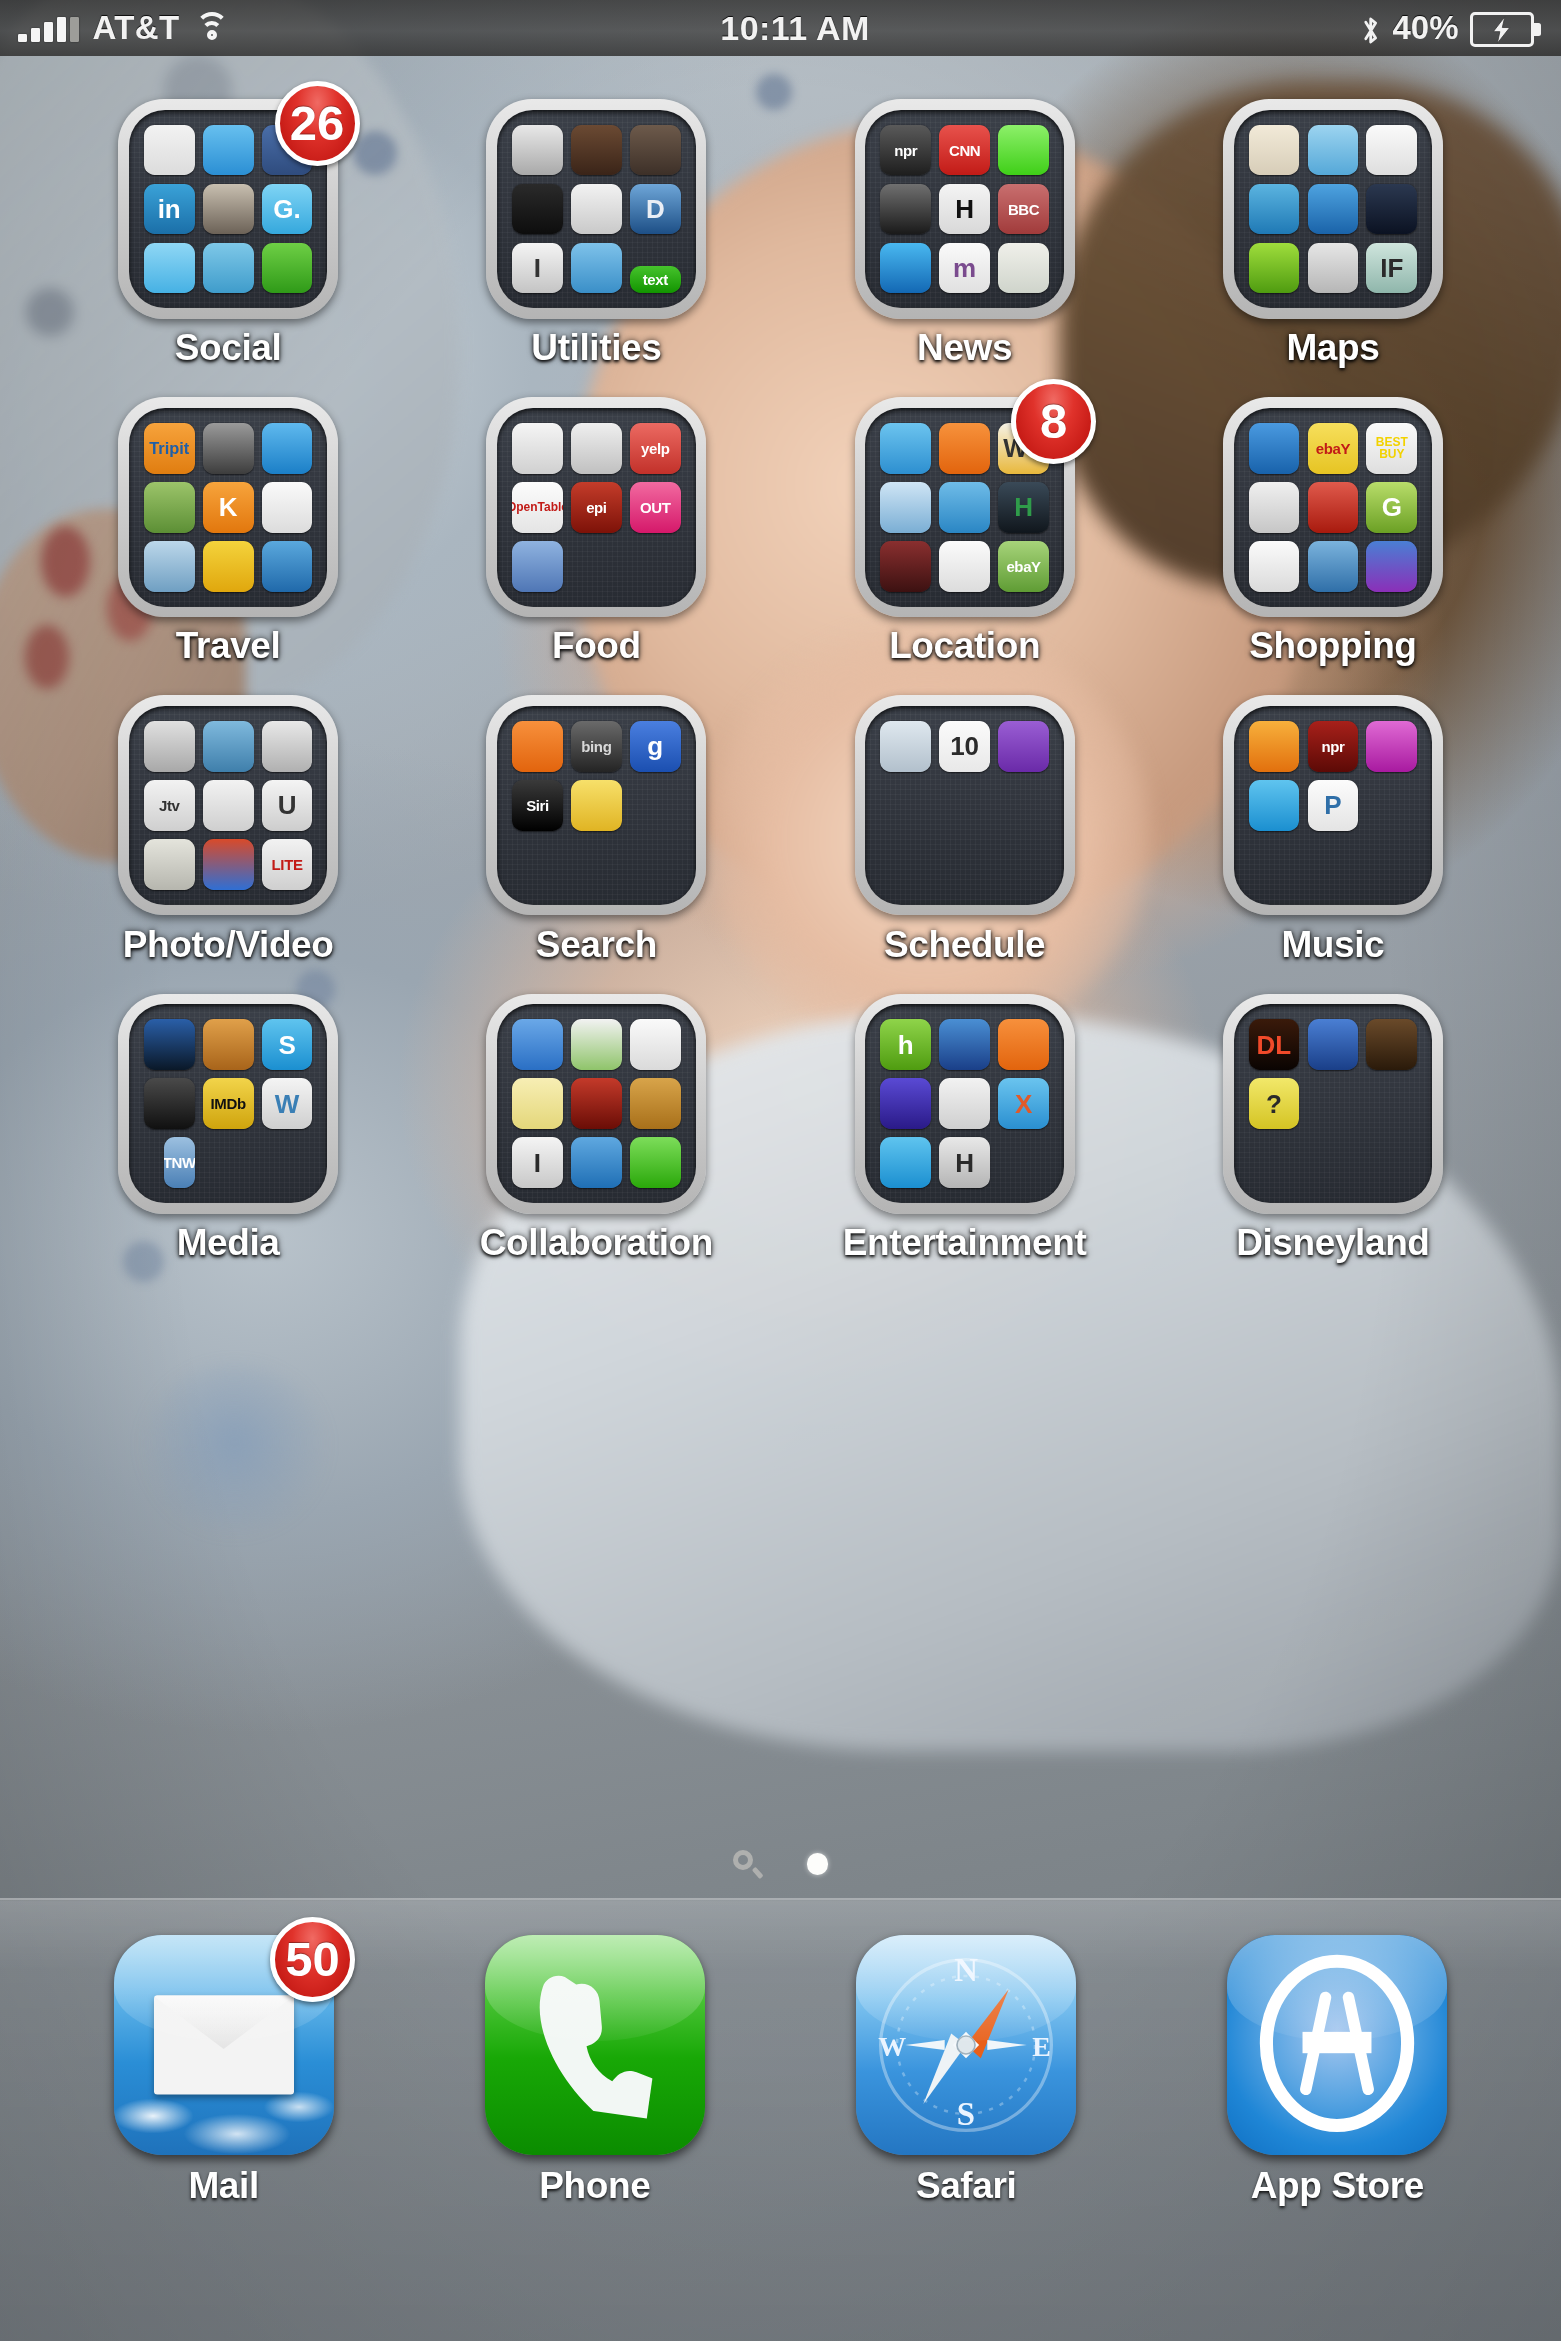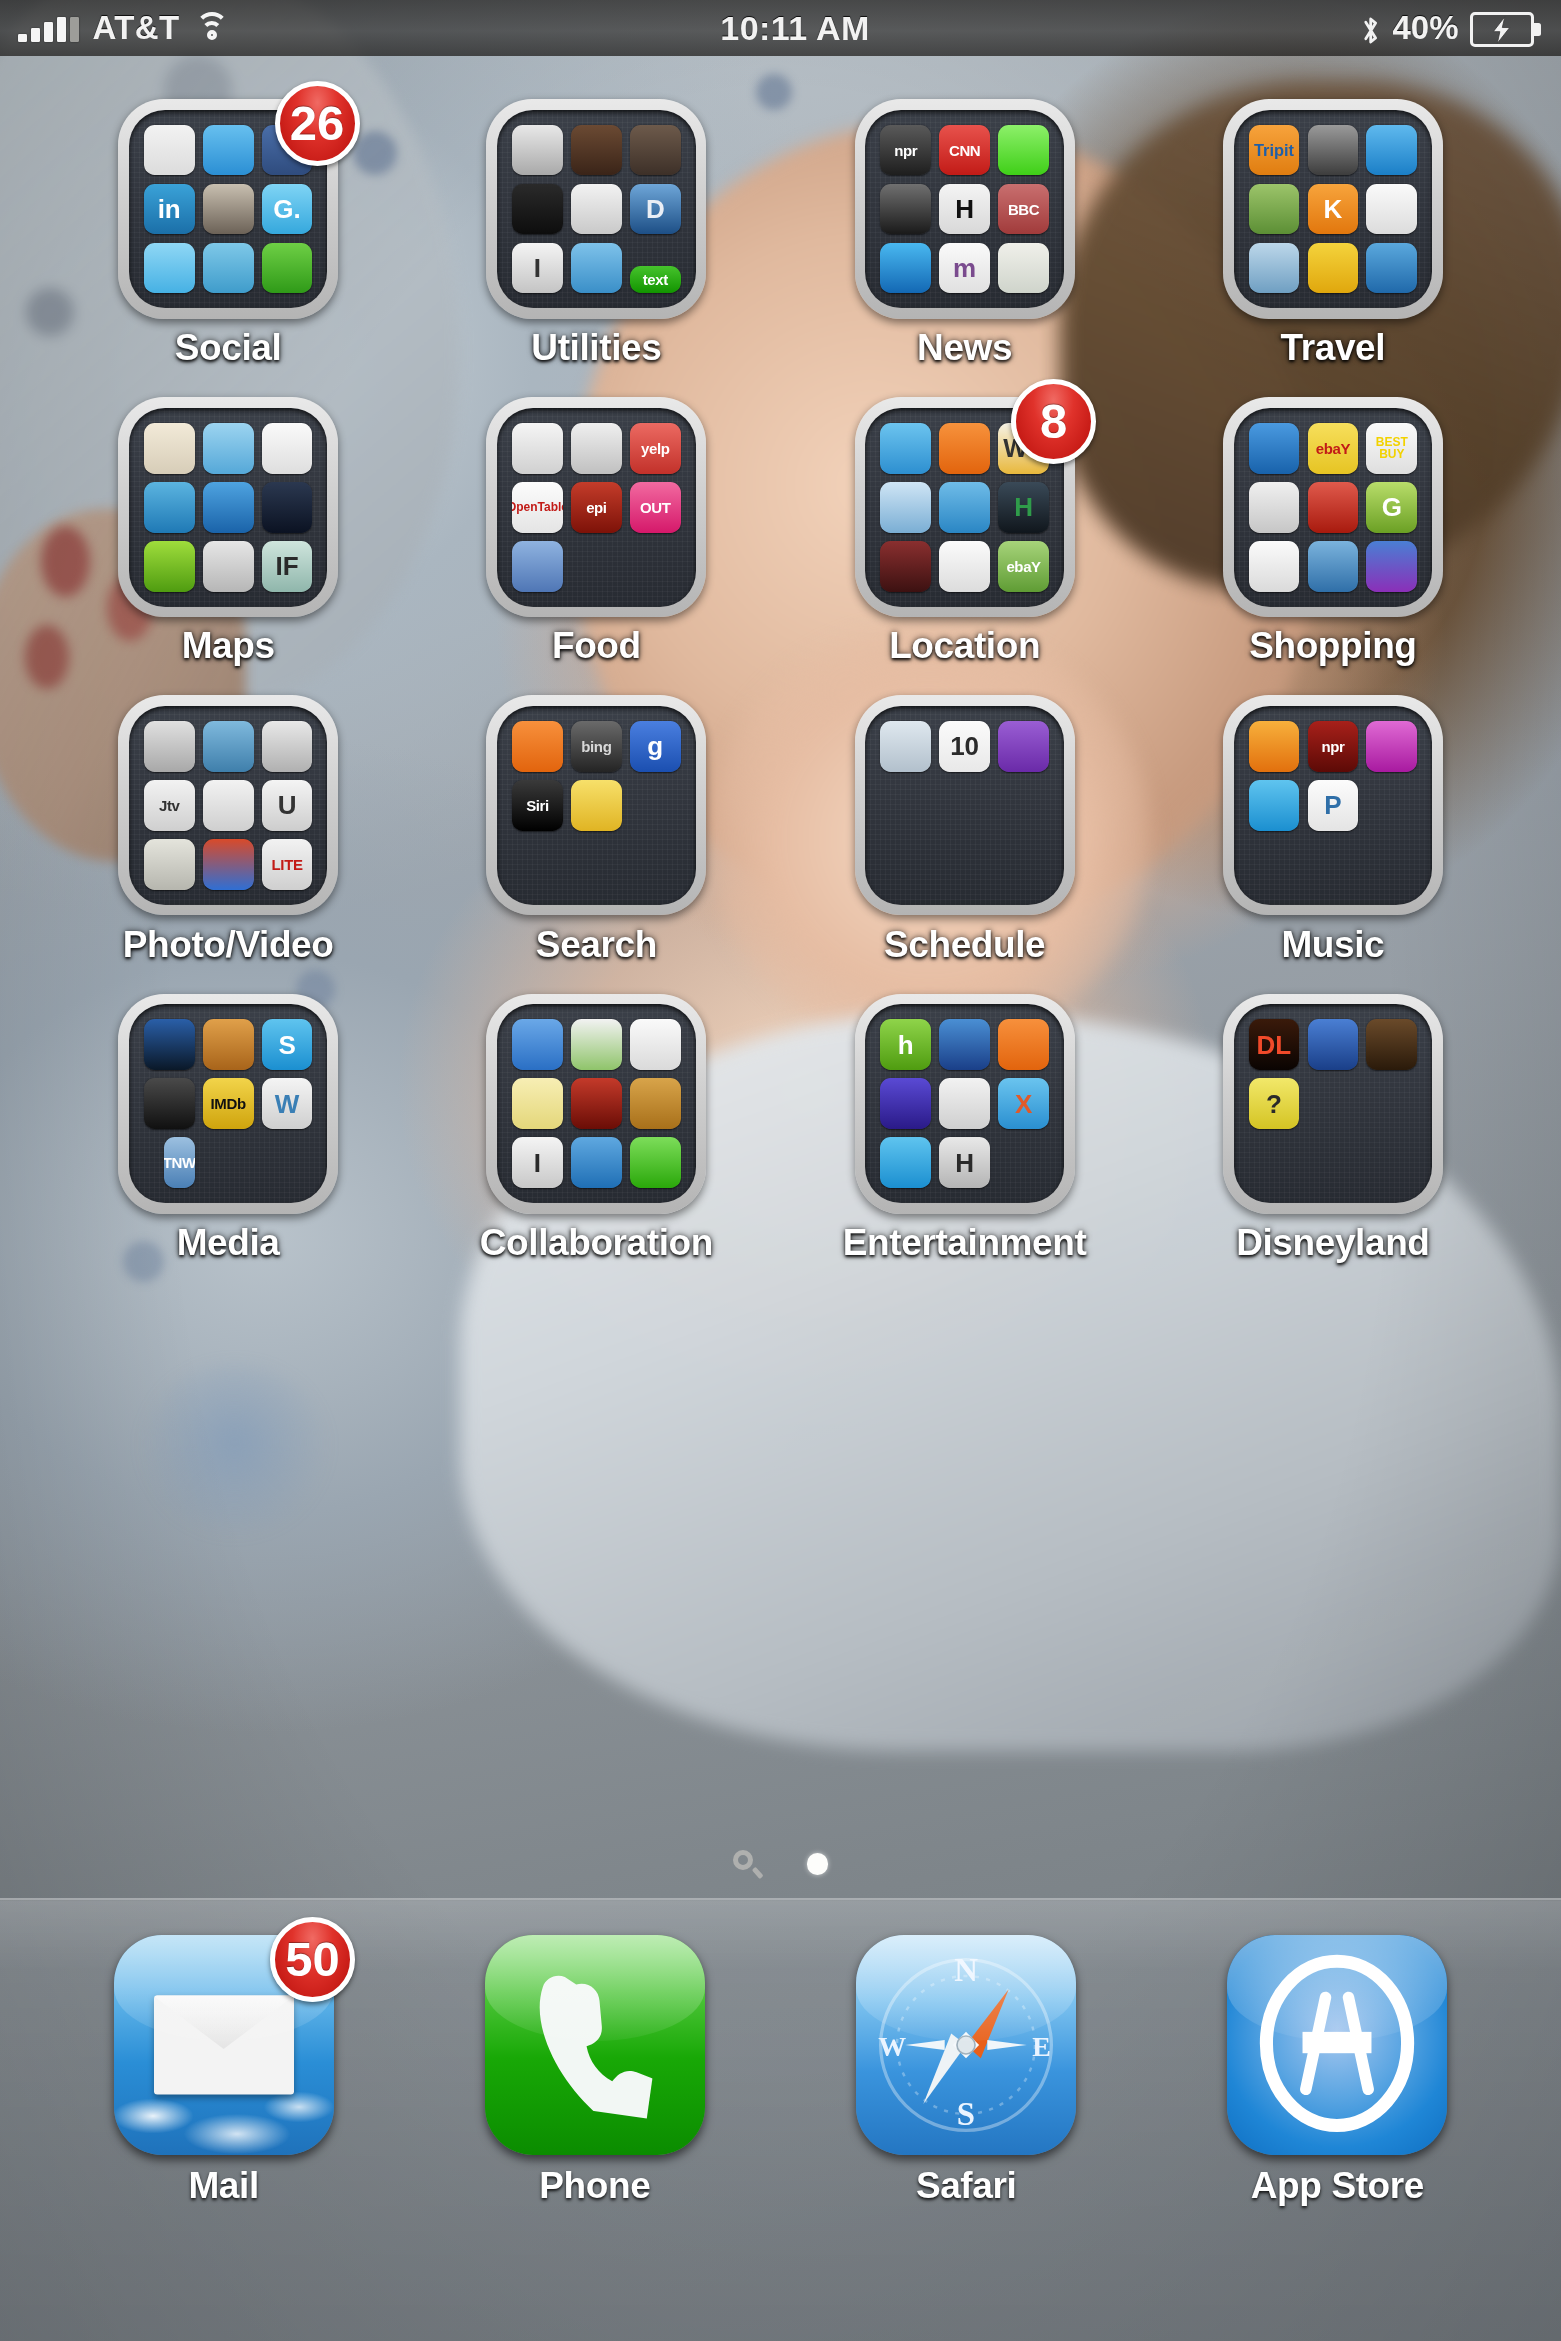--- a/index.html
+++ b/index.html
@@ -375,57 +375,57 @@
             <div class="mini" style="background: linear-gradient(rgb(240, 240, 234) 0%, rgb(207, 212, 203) 100%); color: rgb(85, 85, 85);"></div>
           </div>
         </div>
       </div>
       <div class="label">News</div>
     </div>
     <div class="cell">
       <div class="icon-wrap">
         <div class="folder">
           <div class="folder-inner">
-            <div class="mini" style="background: linear-gradient(rgb(247, 163, 60) 0%, rgb(224, 125, 16) 100%); color: rgb(31, 95, 168);">
-              <span class="tt">Tripit</span>
-            </div>
-            <div class="mini" style="background: linear-gradient(rgb(154, 154, 154) 0%, rgb(61, 61, 61) 100%); color: rgb(54, 199, 216);"></div>
-            <div class="mini" style="background: linear-gradient(rgb(95, 185, 238) 0%, rgb(27, 127, 199) 100%); color: rgb(255, 255, 255);"></div>
-            <div class="mini" style="background: linear-gradient(rgb(156, 196, 106) 0%, rgb(92, 143, 53) 100%); color: rgb(255, 255, 255);"></div>
-            <div class="mini" style="background: linear-gradient(rgb(247, 164, 60) 0%, rgb(226, 119, 13) 100%); color: rgb(255, 255, 255);">
-              <span class="">K</span>
-            </div>
-            <div class="mini" style="background: linear-gradient(rgb(250, 250, 250) 0%, rgb(220, 220, 220) 100%); color: rgb(194, 27, 23);"></div>
-            <div class="mini" style="background: linear-gradient(rgb(188, 215, 234) 0%, rgb(111, 159, 194) 100%); color: rgb(178, 224, 106);"></div>
-            <div class="mini" style="background: linear-gradient(rgb(244, 211, 60) 0%, rgb(224, 167, 13) 100%); color: rgb(255, 255, 255);"></div>
-            <div class="mini" style="background: linear-gradient(rgb(90, 168, 221) 0%, rgb(32, 105, 170) 100%); color: rgb(255, 255, 255);"></div>
-          </div>
-        </div>
-      </div>
-      <div class="label">Travel</div>
-    </div>
-    <div class="cell">
-      <div class="icon-wrap">
-        <div class="folder">
-          <div class="folder-inner">
             <div class="mini" style="background: linear-gradient(rgb(242, 234, 216) 0%, rgb(215, 205, 184) 100%); color: rgb(194, 27, 23);"></div>
             <div class="mini" style="background: linear-gradient(rgb(156, 212, 240) 0%, rgb(85, 168, 216) 100%); color: rgb(255, 255, 255);"></div>
             <div class="mini" style="background: linear-gradient(rgb(250, 250, 250) 0%, rgb(222, 222, 222) 100%); color: rgb(58, 95, 142);"></div>
             <div class="mini" style="background: linear-gradient(rgb(91, 180, 224) 0%, rgb(31, 121, 181) 100%); color: rgb(240, 138, 42);"></div>
             <div class="mini" style="background: linear-gradient(rgb(78, 163, 224) 0%, rgb(26, 99, 169) 100%); color: rgb(255, 255, 255);"></div>
             <div class="mini" style="background: linear-gradient(rgb(43, 56, 80) 0%, rgb(11, 18, 34) 100%); color: rgb(47, 111, 208);"></div>
             <div class="mini" style="background: linear-gradient(rgb(159, 221, 60) 0%, rgb(79, 156, 16) 100%); color: rgb(223, 232, 239);"></div>
             <div class="mini" style="background: linear-gradient(rgb(230, 230, 230) 0%, rgb(182, 182, 182) 100%); color: rgb(20, 160, 20);"></div>
             <div class="mini" style="background: linear-gradient(rgb(207, 229, 221) 0%, rgb(143, 182, 171) 100%); color: rgb(42, 42, 42);">
               <span class="">IF</span>
             </div>
           </div>
         </div>
       </div>
       <div class="label">Maps</div>
+    </div>
+    <div class="cell">
+      <div class="icon-wrap">
+        <div class="folder">
+          <div class="folder-inner">
+            <div class="mini" style="background: linear-gradient(rgb(247, 163, 60) 0%, rgb(224, 125, 16) 100%); color: rgb(31, 95, 168);">
+              <span class="tt">Tripit</span>
+            </div>
+            <div class="mini" style="background: linear-gradient(rgb(154, 154, 154) 0%, rgb(61, 61, 61) 100%); color: rgb(54, 199, 216);"></div>
+            <div class="mini" style="background: linear-gradient(rgb(95, 185, 238) 0%, rgb(27, 127, 199) 100%); color: rgb(255, 255, 255);"></div>
+            <div class="mini" style="background: linear-gradient(rgb(156, 196, 106) 0%, rgb(92, 143, 53) 100%); color: rgb(255, 255, 255);"></div>
+            <div class="mini" style="background: linear-gradient(rgb(247, 164, 60) 0%, rgb(226, 119, 13) 100%); color: rgb(255, 255, 255);">
+              <span class="">K</span>
+            </div>
+            <div class="mini" style="background: linear-gradient(rgb(250, 250, 250) 0%, rgb(220, 220, 220) 100%); color: rgb(194, 27, 23);"></div>
+            <div class="mini" style="background: linear-gradient(rgb(188, 215, 234) 0%, rgb(111, 159, 194) 100%); color: rgb(178, 224, 106);"></div>
+            <div class="mini" style="background: linear-gradient(rgb(244, 211, 60) 0%, rgb(224, 167, 13) 100%); color: rgb(255, 255, 255);"></div>
+            <div class="mini" style="background: linear-gradient(rgb(90, 168, 221) 0%, rgb(32, 105, 170) 100%); color: rgb(255, 255, 255);"></div>
+          </div>
+        </div>
+      </div>
+      <div class="label">Travel</div>
     </div>
     <div class="cell">
       <div class="icon-wrap">
         <div class="folder">
           <div class="folder-inner">
             <div class="mini" style="background: linear-gradient(rgb(245, 245, 245) 0%, rgb(208, 208, 208) 100%); color: rgb(240, 122, 24);"></div>
             <div class="mini" style="background: linear-gradient(rgb(239, 239, 239) 0%, rgb(192, 192, 192) 100%); color: rgb(232, 195, 60);"></div>
             <div class="mini" style="background: linear-gradient(rgb(236, 106, 98) 0%, rgb(194, 49, 42) 100%); color: rgb(255, 255, 255);">
               <span class="t">yelp</span>
             </div>

